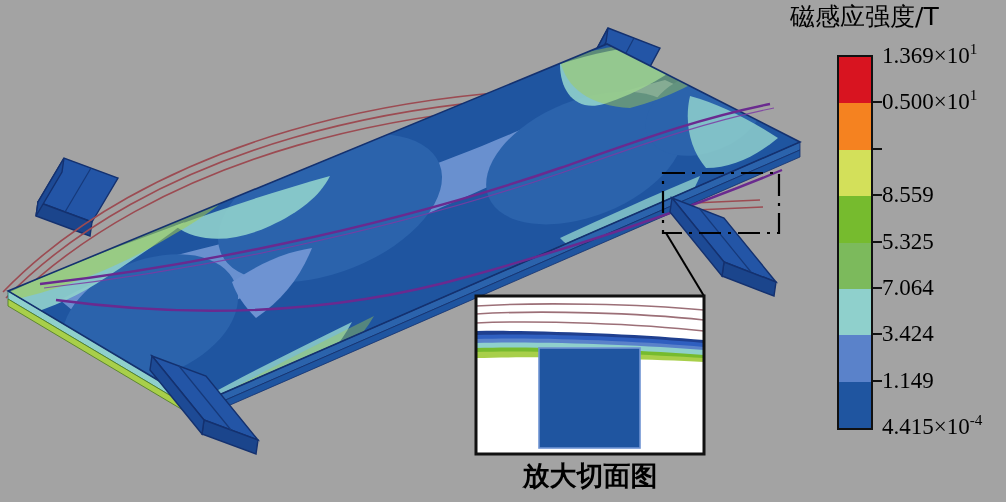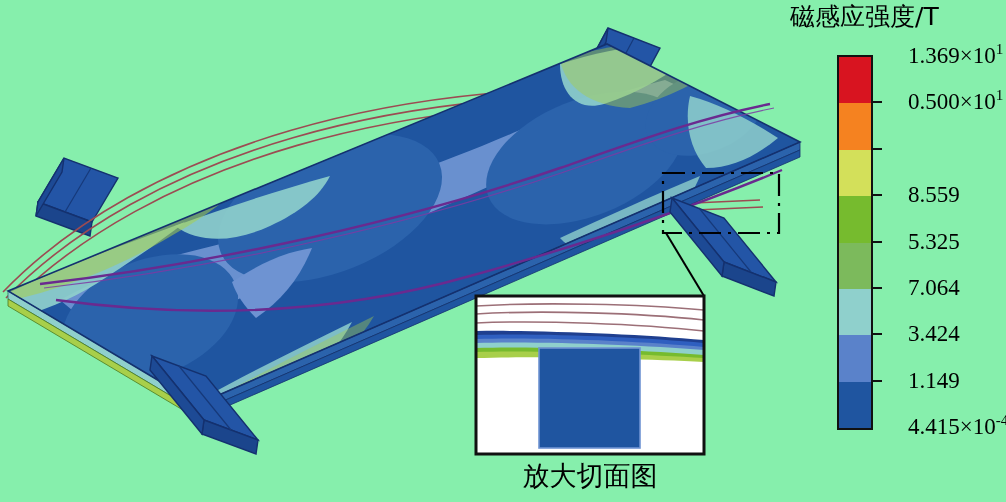--- a/index.html
+++ b/index.html
@@ -7,21 +7,21 @@
     padding: 0;
     background: #ffffff;
   }
   body {
     font-family: "Liberation Serif", "DejaVu Serif", serif;
   }
   #root {
     position: relative;
     width: 1006px;
     height: 502px;
-    background: #86efac;
+    background: #a3a3a3;
     overflow: hidden;
   }
   .fig-svg {
     position: absolute;
     left: 0;
     top: 0;
     width: 1006px;
     height: 502px;
   }
   
@@ -81,41 +81,40 @@
   }
   .cb-label {
     position: absolute;
     left: 0;
     font-size: 23px;
     line-height: 23px;
     color: #000;
     white-space: nowrap;
     transform: translateY(-50%);
     font-family: "Liberation Serif", "DejaVu Serif", serif;
-    margin-left: 26px;
   }
   .cb-label sup {
     font-size: 0.66em;
     vertical-align: super;
     line-height: 0;
   }
   .mul { font-family: "Liberation Serif", serif; }
   
   #inset-caption {
     position: absolute;
     left: 474px;
     top: 459px;
     width: 232px;
     text-align: center;
     font-size: 27px;
     line-height: 34px;
     color: #000;
     white-space: nowrap;
     font-family: "DejaVu Sans", "Liberation Sans", sans-serif;
-    font-weight: 400;
+    font-weight: 700;
   }
 </style>
 </head>
 <body>
 
 <div id="root">
 
   <svg class="fig-svg" viewBox="0 0 1006 502">
     <defs>
       <clipPath id="plateClip">

